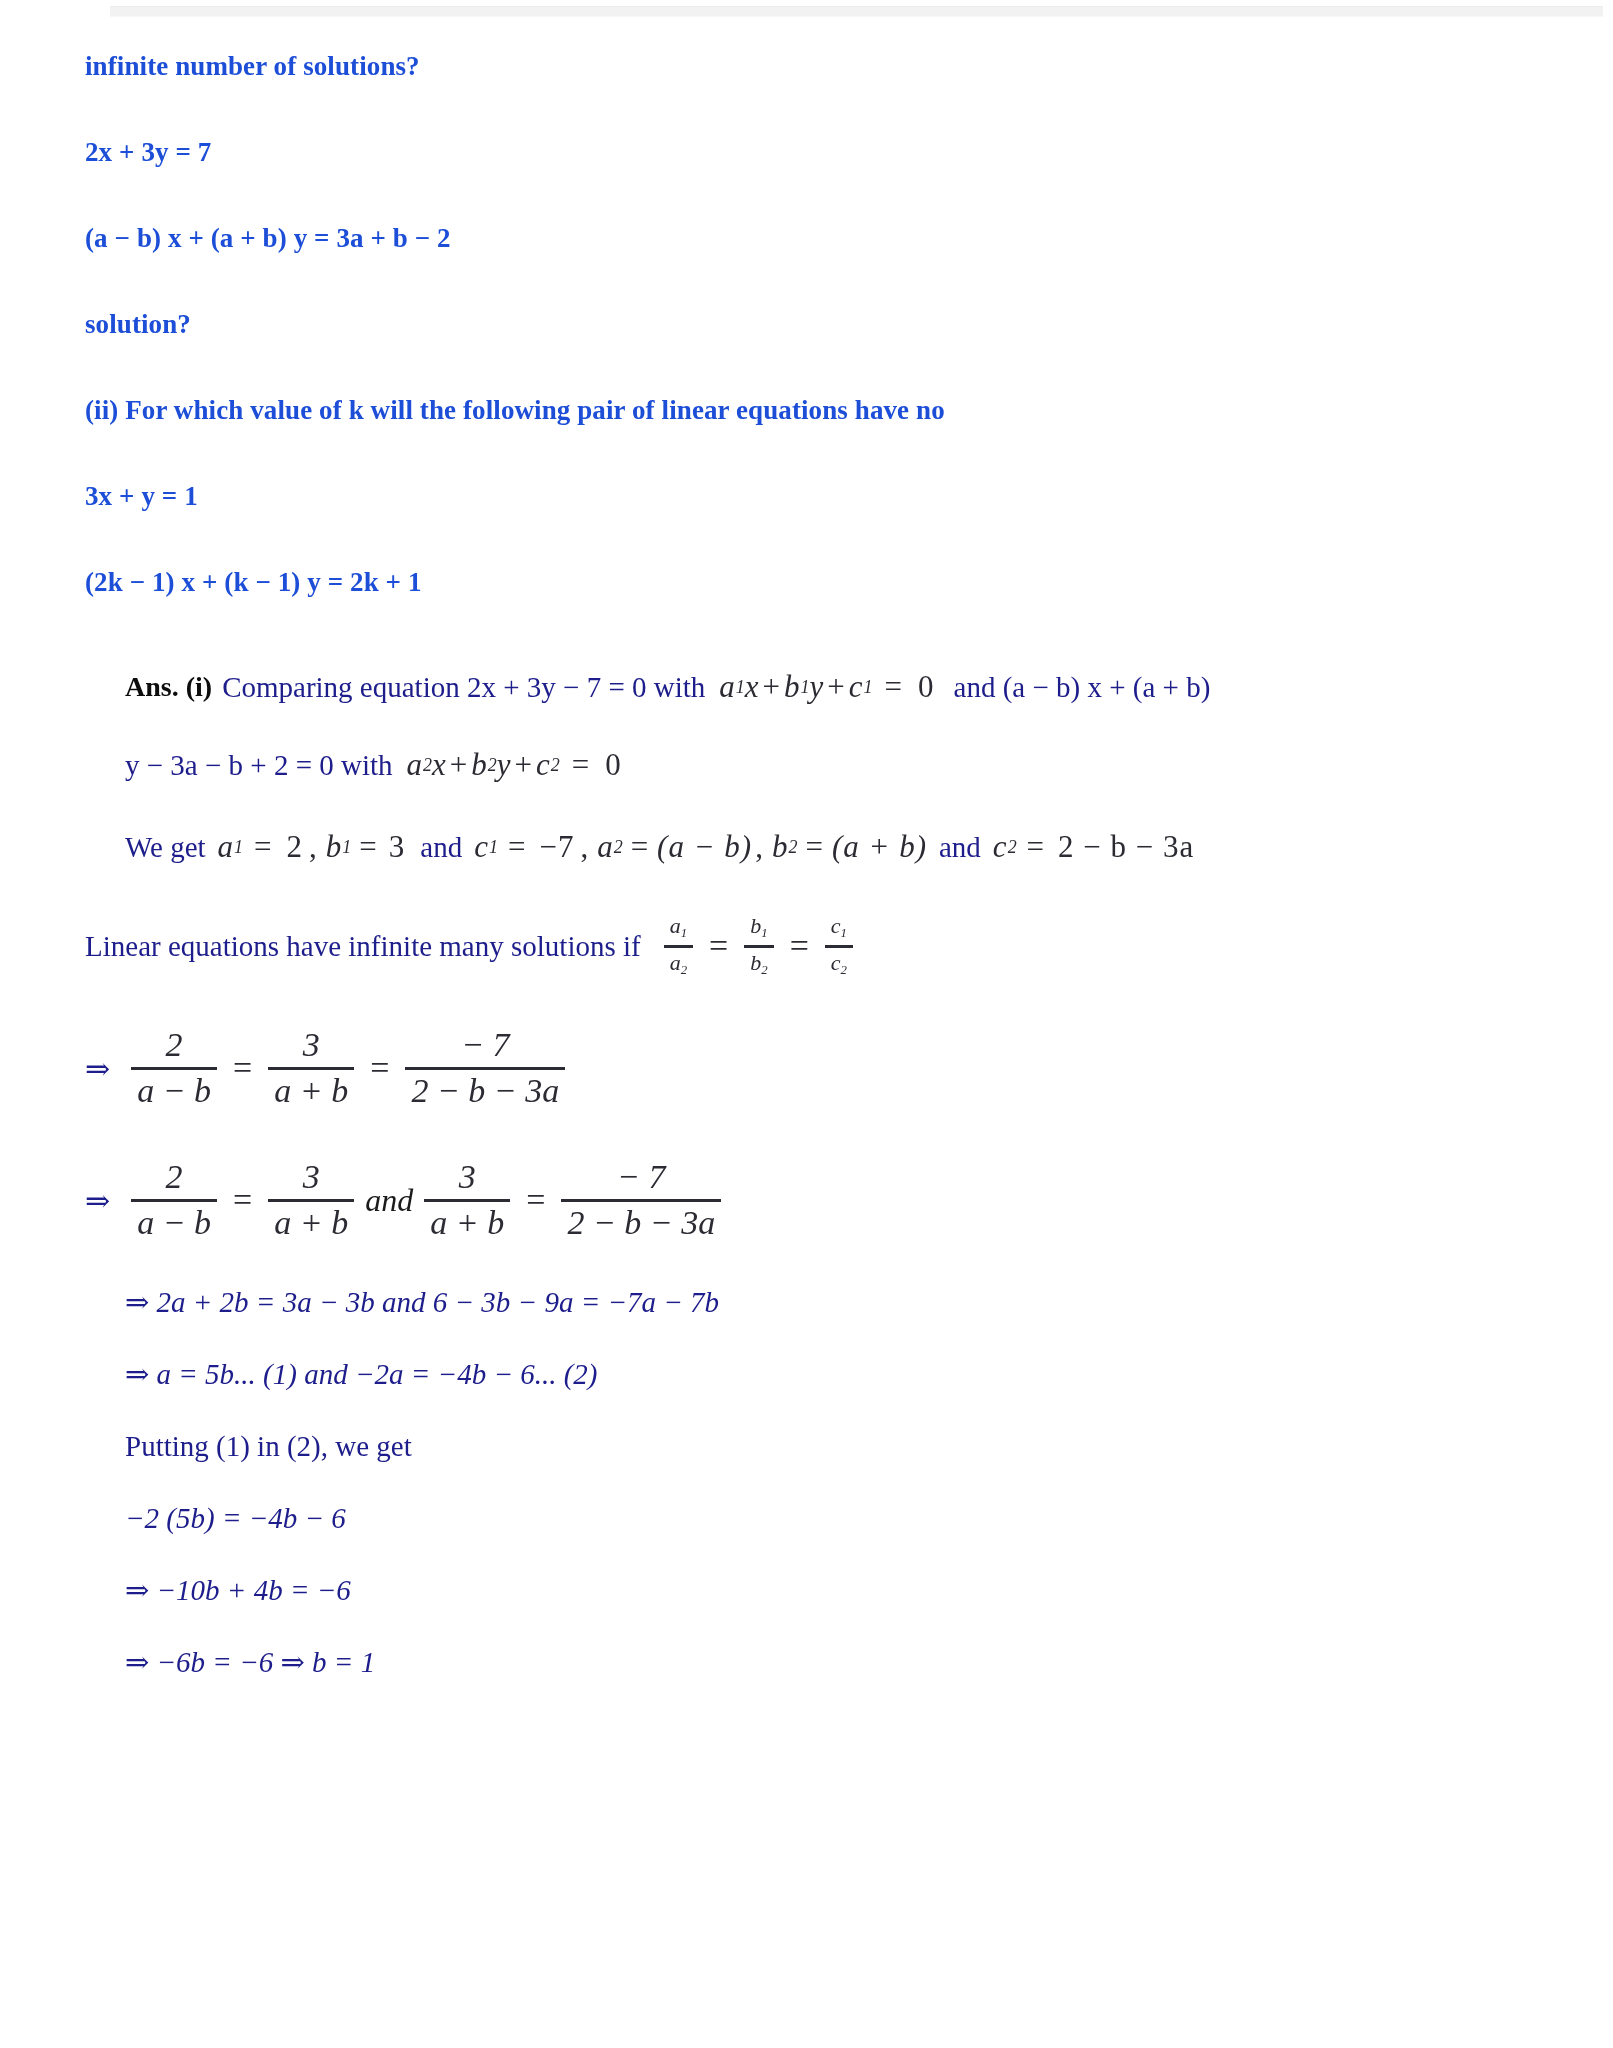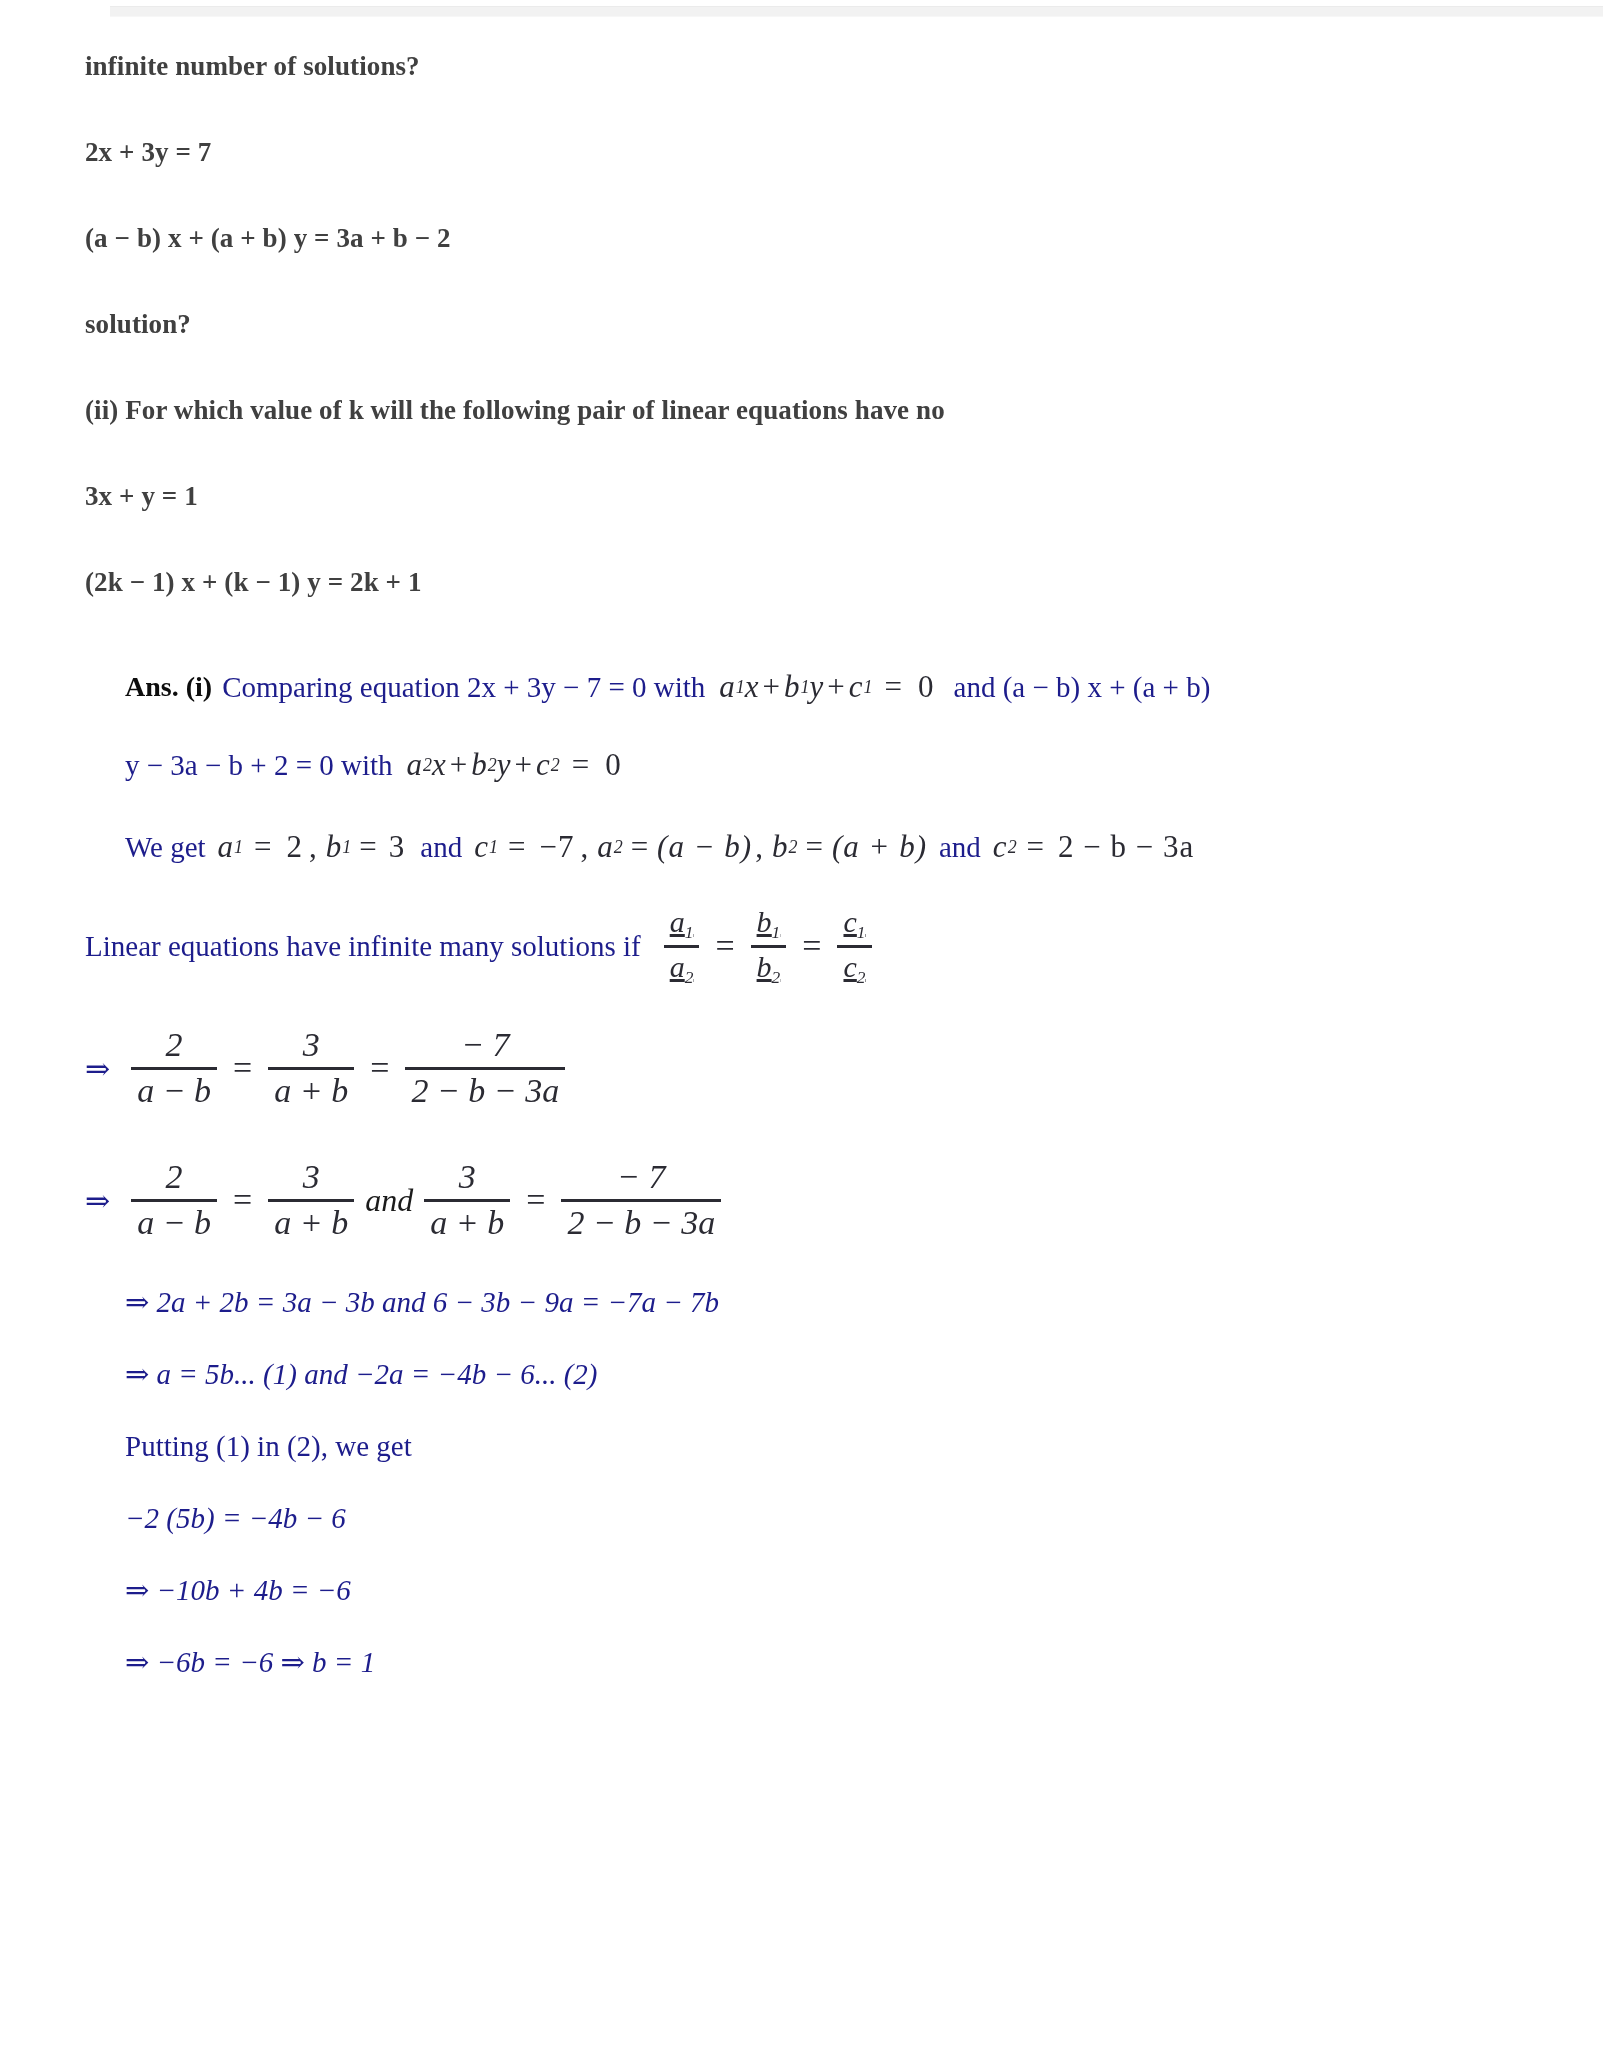--- a/index.html
+++ b/index.html
@@ -44,21 +44,21 @@
   }
 
   
   .line {
     margin: 0 0 0 0;
     white-space: nowrap;
   }
 
   
   .q {
-    color: #404040;
+    color: #1d4ed8;
     font-weight: bold;
     font-size: 27px;
     letter-spacing: .1px;
     height: 86px;
     line-height: 40px;
     display: flex;
     align-items: flex-start;
   }
 
   
@@ -114,21 +114,21 @@
     width: 100%;
     height: 3px;
     background: #2b2b33;
     margin: 3px 0;
   }
   .frac sub {
     font-size: 0.58em;
     vertical-align: -0.35em;
   }
 
-  .frac-small { font-size: 30px; text-decoration: underline; }
+  .frac-small { font-size: 22px; }
   .frac-big   { font-size: 34px; }
 
   .eqsign {
     font-style: normal;
     color: #2b2b33;
     padding: 0 9px;
     font-size: 34px;
   }
   .andsep {
     font-style: italic;

